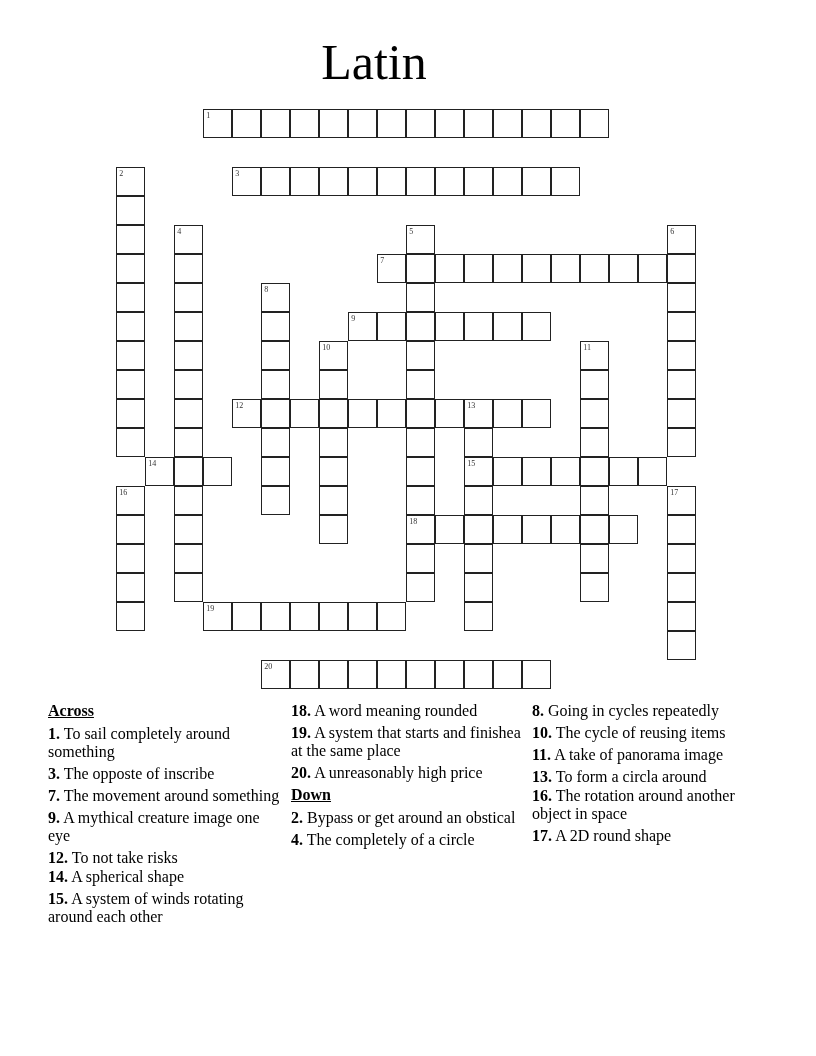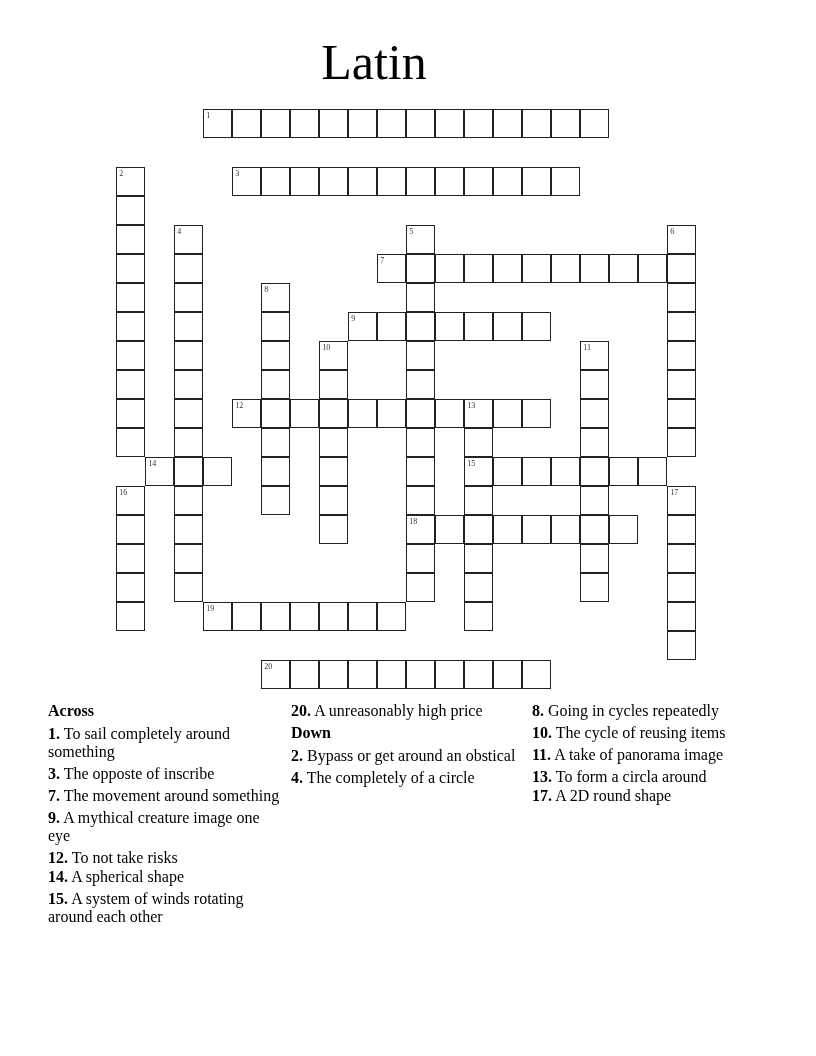--- a/index.html
+++ b/index.html
@@ -8,21 +8,21 @@
   .title { position:absolute; left:0; top:30px; width:748px; text-align:center;
            font-size:50px; line-height:64px; }
   .grid { position:absolute; left:117px; top:110px; width:580px; height:580px; }
   .cell { position:absolute; width:29px; height:29px; box-sizing:border-box;
           border:1.5px solid #222; background:#fff; margin-left:-0.75px; margin-top:-0.75px; }
   .num { position:absolute; left:2px; top:1px; font-size:8px; line-height:9px; color:#333; }
   .clues { position:absolute; top:702px; font-size:16px; line-height:18px; }
   .col1 { left:48px; width:235px; }
   .col2 { left:291px; width:235px; }
   .col3 { left:532px; width:235px; }
-  .clue-head { font-weight:bold; margin-bottom:5px; }
+  .clue-head { font-weight:bold; text-decoration:underline; margin-bottom:5px; }
   .clue { margin-bottom:4px; }
   .clue b { font-weight:bold; }
 </style>
 </head>
 <body>
 
 <div class="title">Latin</div>
 
 <div class="grid" id="grid">
     <div class="cell" style="left: 87px; top: 0px;">
@@ -236,25 +236,28 @@
   <div class="clue"><b>1.</b> <span>To sail completely around something</span></div>
   <div class="clue"><b>3.</b> <span>The opposte of inscribe</span></div>
   <div class="clue"><b>7.</b> <span>The movement around something</span></div>
   <div class="clue"><b>9.</b> <span>A mythical creature image one eye</span></div>
   <div class="clue" style="margin-bottom:1px"><b>12.</b> <span>To not take risks</span></div>
   <div class="clue"><b>14.</b> <span>A spherical shape</span></div>
   <div class="clue"><b>15.</b> <span>A system of winds rotating around each other</span></div>
 </div>
 
 <div class="clues col2">
+  <div class="clue"><b>18.</b> <span>A word meaning rounded</span></div>
+  <div class="clue"><b>19.</b> <span>A system that starts and finishea at the same place</span></div>
   <div class="clue"><b>20.</b> <span>A unreasonably high price</span></div>
   <div class="clue-head">Down</div>
   <div class="clue"><b>2.</b> <span>Bypass or get around an obstical</span></div>
   <div class="clue"><b>4.</b> <span>The completely of a circle</span></div>
 </div>
 
 <div class="clues col3">
   <div class="clue"><b>8.</b> <span>Going in cycles repeatedly</span></div>
   <div class="clue"><b>10.</b> <span>The cycle of reusing items</span></div>
   <div class="clue"><b>11.</b> <span>A take of panorama image</span></div>
   <div class="clue" style="margin-bottom:1px"><b>13.</b> <span>To form a circla around</span></div>
+  <div class="clue"><b>16.</b> <span>The rotation around another object in space</span></div>
   <div class="clue"><b>17.</b> <span>A 2D round shape</span></div>
 </div>
 
 </body></html>

